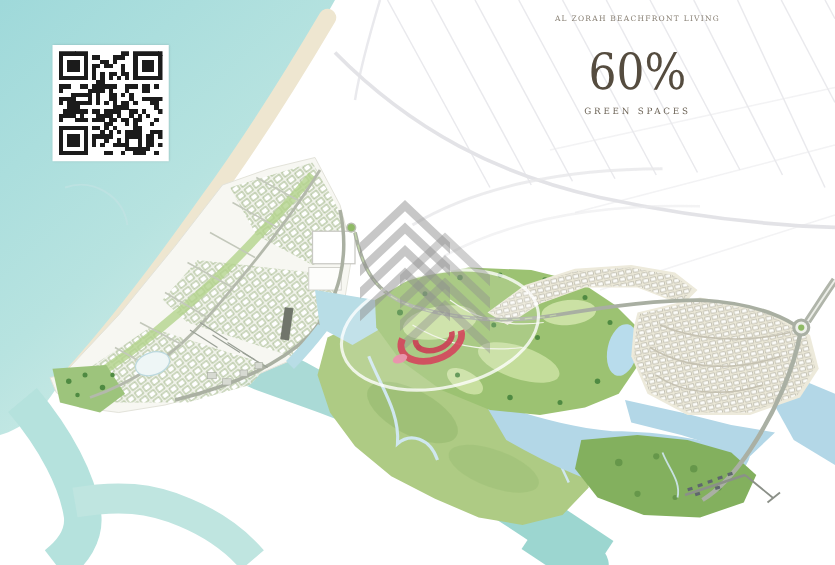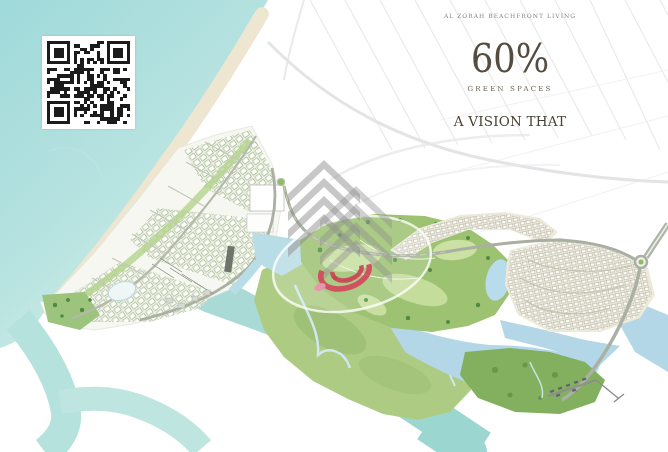--- a/index.html
+++ b/index.html
@@ -558,16 +558,15 @@
         <rect x="19" y="24" width="1.04" height="1.04" fill="#1b1b1b"></rect>
         <rect x="20" y="24" width="1.04" height="1.04" fill="#1b1b1b"></rect>
         <rect x="23" y="24" width="1.04" height="1.04" fill="#1b1b1b"></rect>
       </svg>
   </div>
 
   <div class="txt eyebrow">AL ZORAH BEACHFRONT LIVING</div>
   <div class="txt stat-value">60%</div>
   <div class="txt stat-label">GREEN SPACES</div>
   <div class="txt headline">
-    <span>A VISION THAT</span>
   </div>
 
 </div>
 
 </body></html>

